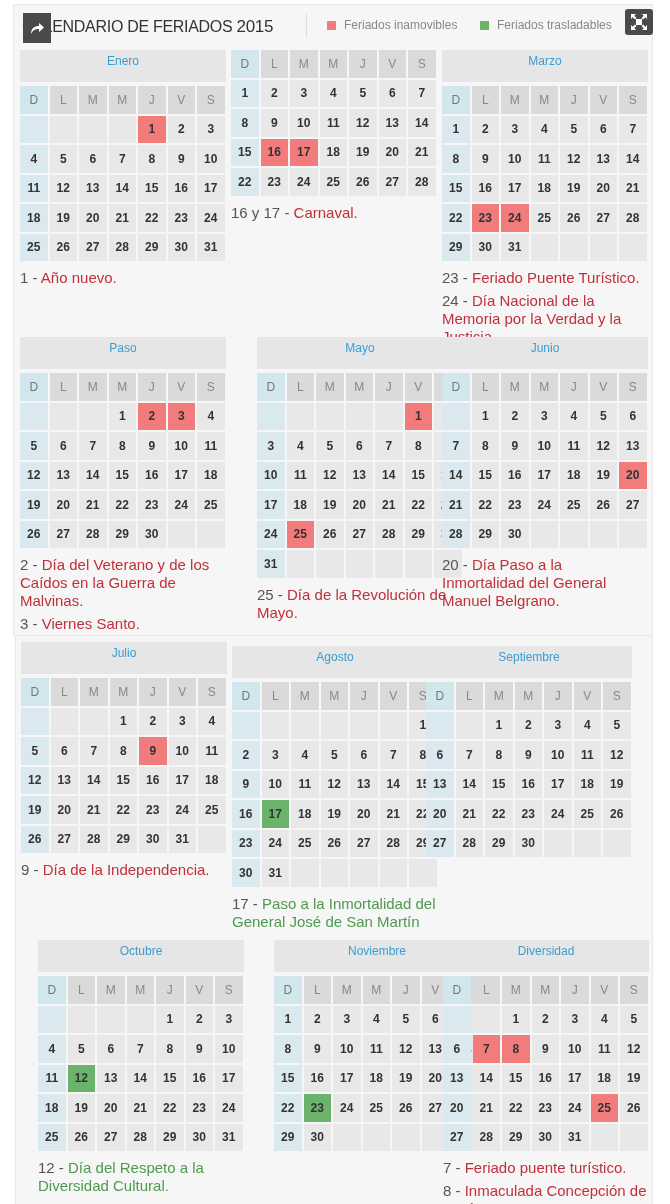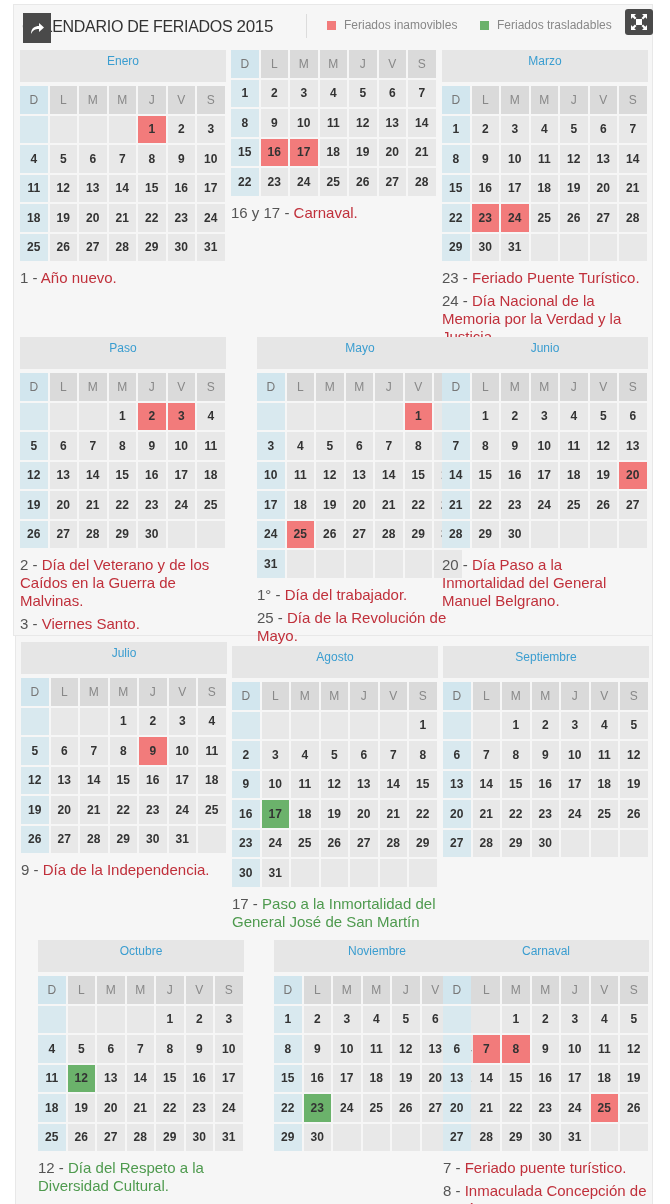--- a/index.html
+++ b/index.html
@@ -334,21 +334,20 @@
       <div class="cell">30</div>
       <div class="cell sun">31</div>
       <div class="cell"></div>
       <div class="cell"></div>
       <div class="cell"></div>
       <div class="cell"></div>
       <div class="cell"></div>
       <div class="cell"></div>
     </div>
     <div class="notes">
-      <div class="note"><span>1°</span><span> - </span><span class="desc red">Día del trabajador.</span></div>
       <div class="note"><span>25</span><span> - </span><span class="desc red">Día de la Revolución de Mayo.</span></div>
     </div>
   </div>
 <div class="month" id="m5" style="left:442px; top:337px;">
     <div class="month-title">Junio</div>
     <div class="grid">
       <div class="cell hdr sun">D</div>
       <div class="cell hdr">L</div>
       <div class="cell hdr">M</div>
       <div class="cell hdr">M</div>
@@ -495,21 +494,21 @@
       <div class="cell"></div>
       <div class="cell"></div>
       <div class="cell"></div>
       <div class="cell"></div>
       <div class="cell"></div>
     </div>
     <div class="notes">
       <div class="note"><span>17</span><span> - </span><span class="desc green">Paso a la Inmortalidad del General José de San Martín</span></div>
     </div>
   </div>
-<div class="month" id="m8" style="left:443px; top:646px;">
+<div class="month" id="m8" style="left:426px; top:646px;">
     <div class="month-title">Septiembre</div>
     <div class="grid">
       <div class="cell hdr sun">D</div>
       <div class="cell hdr">L</div>
       <div class="cell hdr">M</div>
       <div class="cell hdr">M</div>
       <div class="cell hdr">J</div>
       <div class="cell hdr">V</div>
       <div class="cell hdr">S</div>
       <div class="cell sun"></div>
@@ -641,21 +640,21 @@
       <div class="cell sun">29</div>
       <div class="cell">30</div>
       <div class="cell"></div>
       <div class="cell"></div>
       <div class="cell"></div>
       <div class="cell"></div>
       <div class="cell"></div>
     </div>
   </div>
 <div class="month" id="m11" style="left:443px; top:940px;">
-    <div class="month-title">Carnaval</div>
+    <div class="month-title">Diversidad</div>
     <div class="grid">
       <div class="cell hdr sun">D</div>
       <div class="cell hdr">L</div>
       <div class="cell hdr">M</div>
       <div class="cell hdr">M</div>
       <div class="cell hdr">J</div>
       <div class="cell hdr">V</div>
       <div class="cell hdr">S</div>
       <div class="cell sun"></div>
       <div class="cell"></div>

